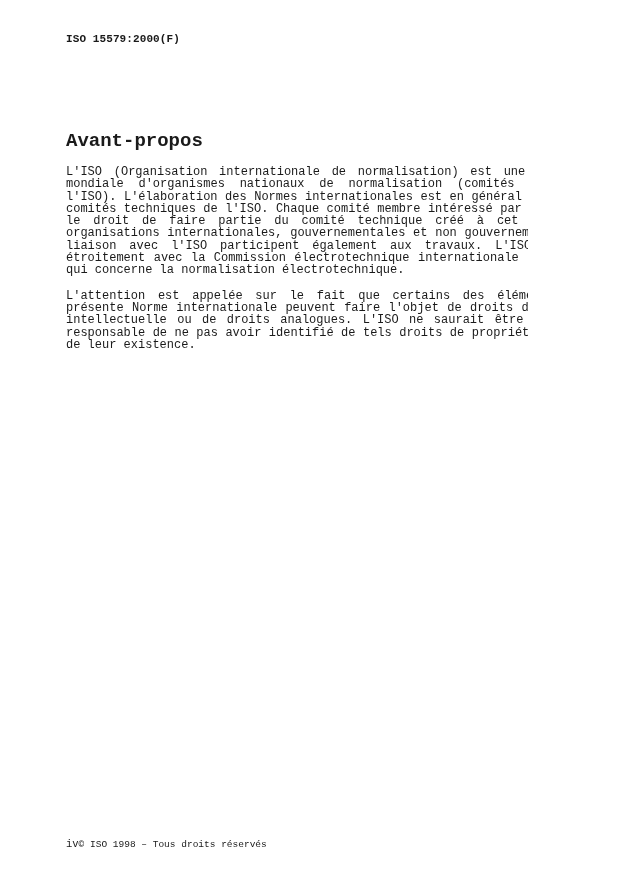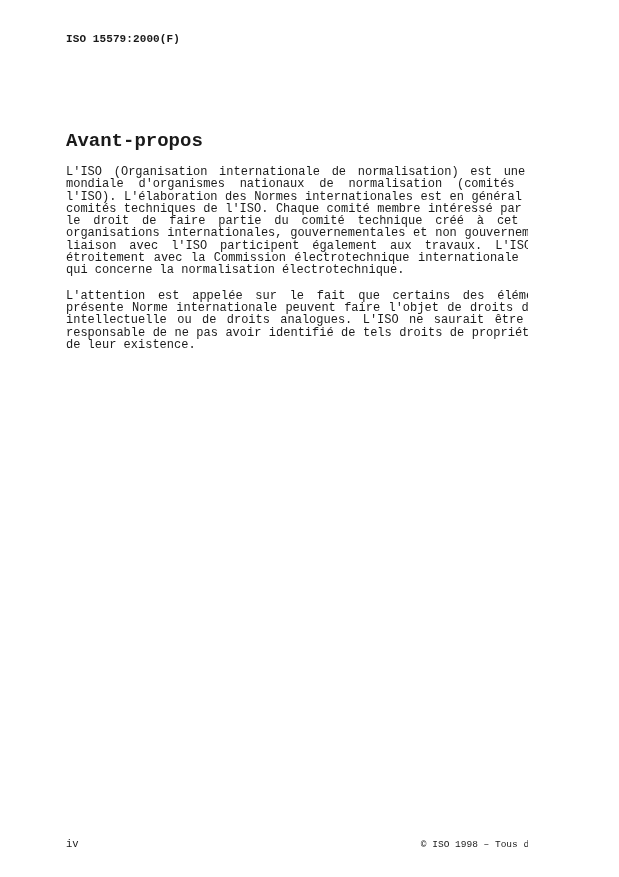--- a/index.html
+++ b/index.html
@@ -47,21 +47,21 @@
   }
   .doc-body em {
     font-style: italic;
   }
   .doc-footer {
     position: absolute;
     left: 38px;
     top: 838px;
     width: 543px;
     display: flex;
-    justify-content: space-between;
+    justify-content: flex-start;
     align-items: baseline;
   }
   .page-number {
     font-size: 10.5px;
   }
   .copyright {
     font-size: 9.5px;
   }
 </style>
 </head>

